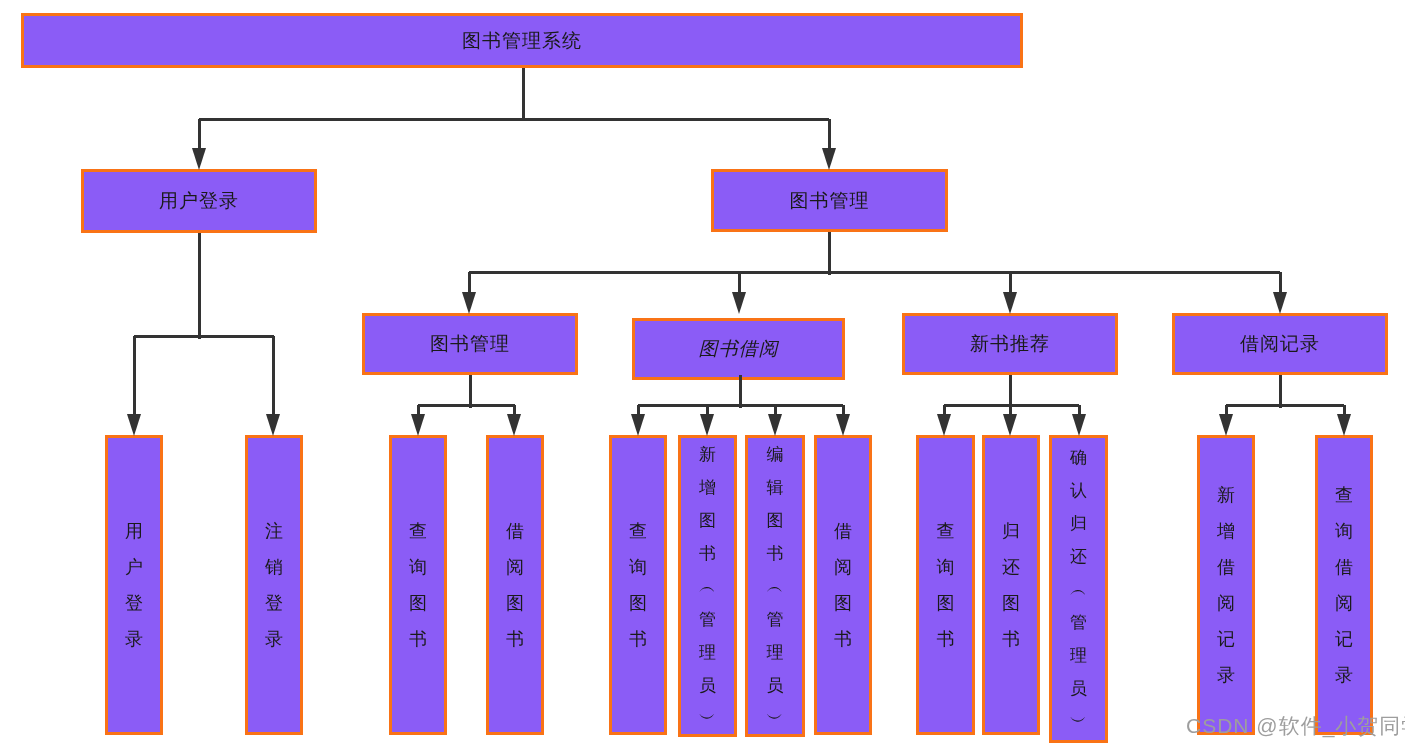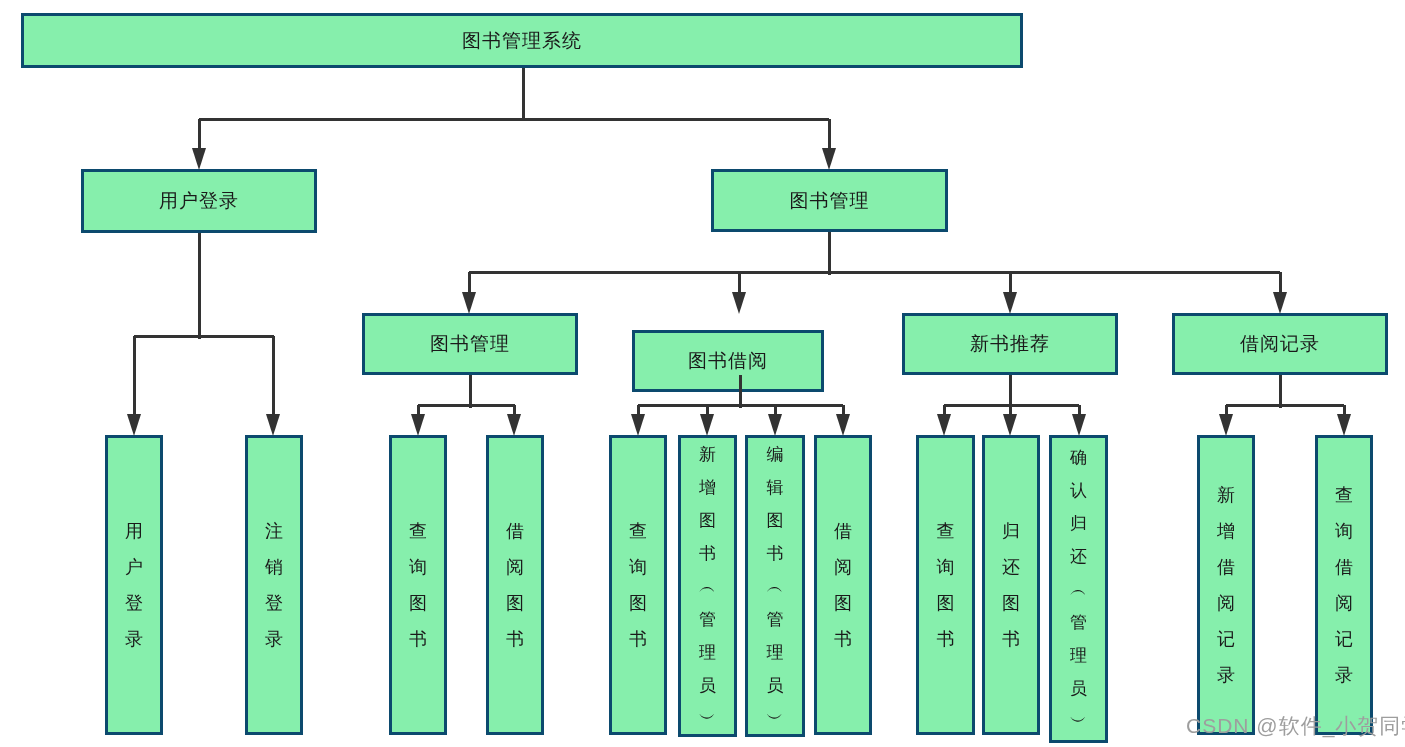--- a/index.html
+++ b/index.html
@@ -6,22 +6,22 @@
   #canvas{
     position:relative;
     width:1405px;height:747px;
     background:#fff;
     font-family:"Liberation Sans", sans-serif;
     overflow:hidden;
   }
   .box{
     position:absolute;
     box-sizing:border-box;
-    border:3px solid #0c4a6e;
-    background:#86efac;
+    border:3px solid #f97316;
+    background:#8b5cf6;
     display:flex;
     align-items:center;
     justify-content:center;
     color:#1a1a1a;
   }
   .hbox{font-size:19px;letter-spacing:1px;}
   .vbox{
     font-size:18px;
     line-height:36px;
     text-align:center;
@@ -50,21 +50,21 @@
 <body>
 
 <div id="canvas">
 
   <div class="box hbox" style="left:21px;top:13px;width:1002px;height:55px;">图书管理系统</div>
 
   <div class="box hbox" style="left:711px;top:169px;width:237px;height:63px;">图书管理</div>
   <div class="box hbox" style="left:81px;top:169px;width:236px;height:64px;">用户登录</div>
 
   <div class="box hbox" style="left:362px;top:313px;width:216px;height:62px;">图书管理</div>
-  <div class="box hbox" style="left:632px;top:330px;width:192px;height:62px;">图书借阅</div>
+  <div class="box hbox" style="left:632px;top:318px;width:213px;height:62px;font-style:italic;">图书借阅</div>
   <div class="box hbox" style="left:902px;top:313px;width:216px;height:62px;">新书推荐</div>
   <div class="box hbox" style="left:1172px;top:313px;width:216px;height:62px;">借阅记录</div>
 
   <div class="box vbox" style="left:105px;top:435px;width:58px;height:300px;">用
 户
 登
 录</div>
   <div class="box vbox" style="left:245px;top:435px;width:58px;height:300px;">注
 销
 登

